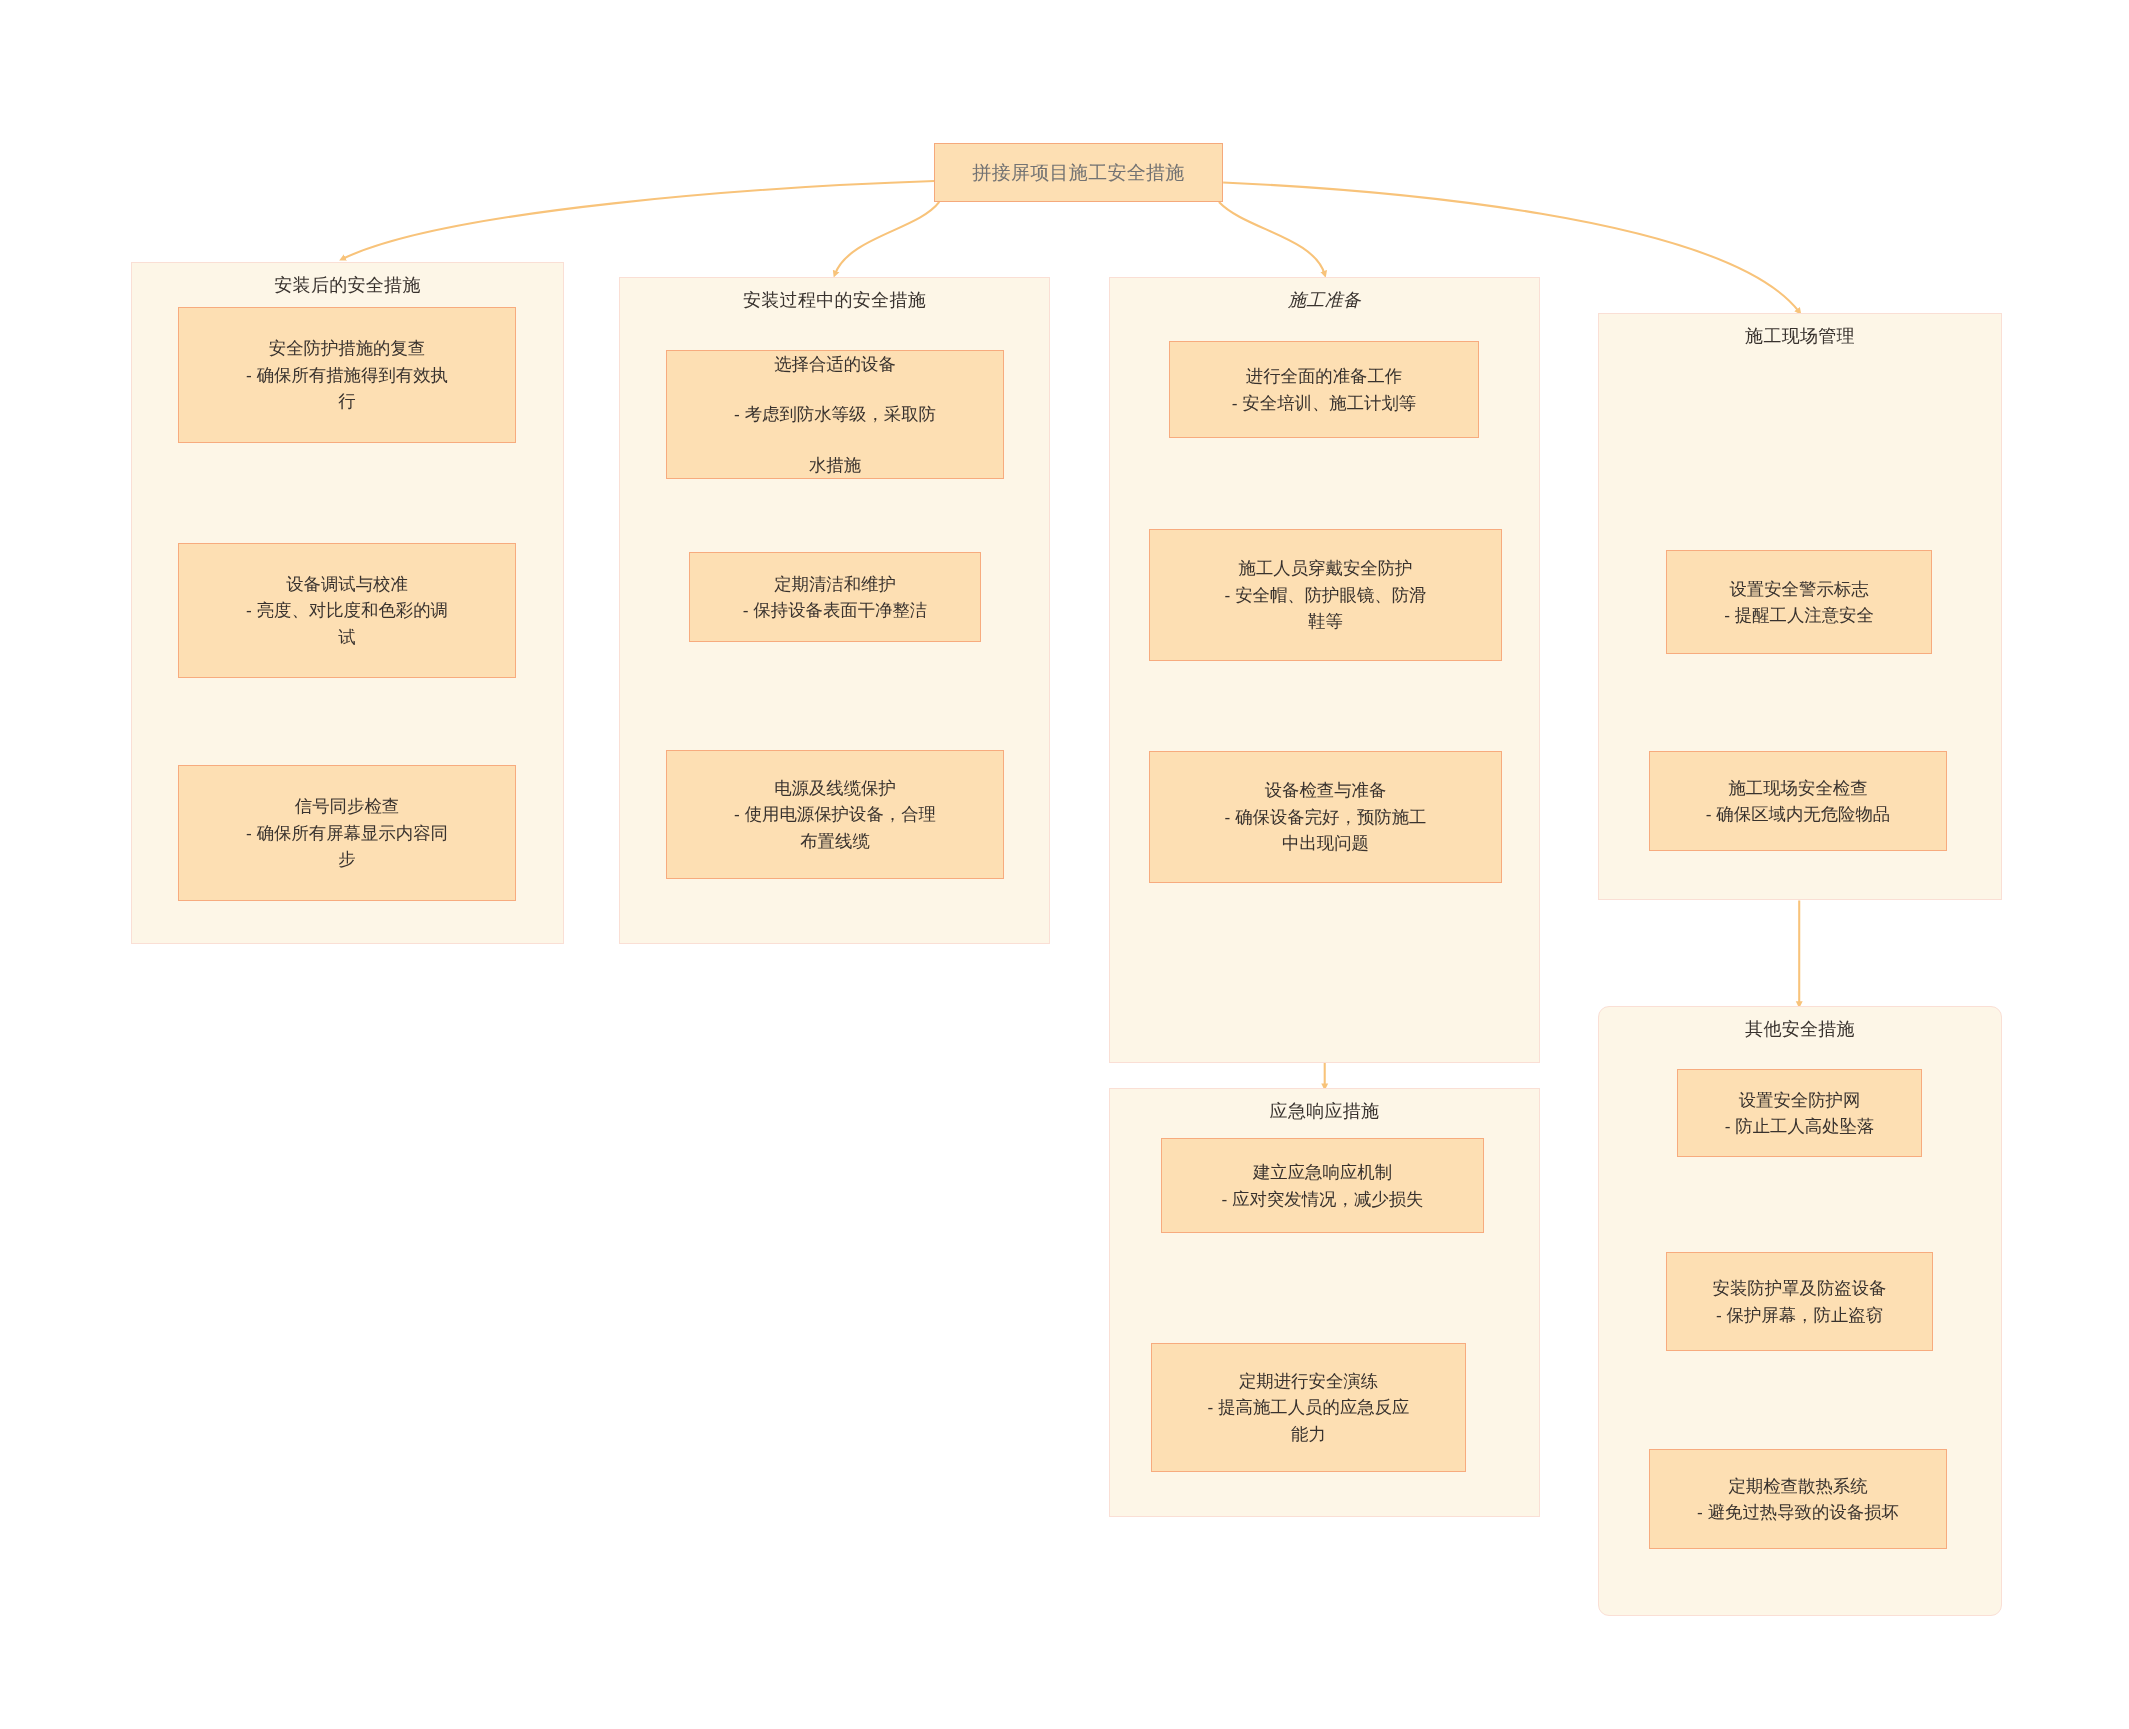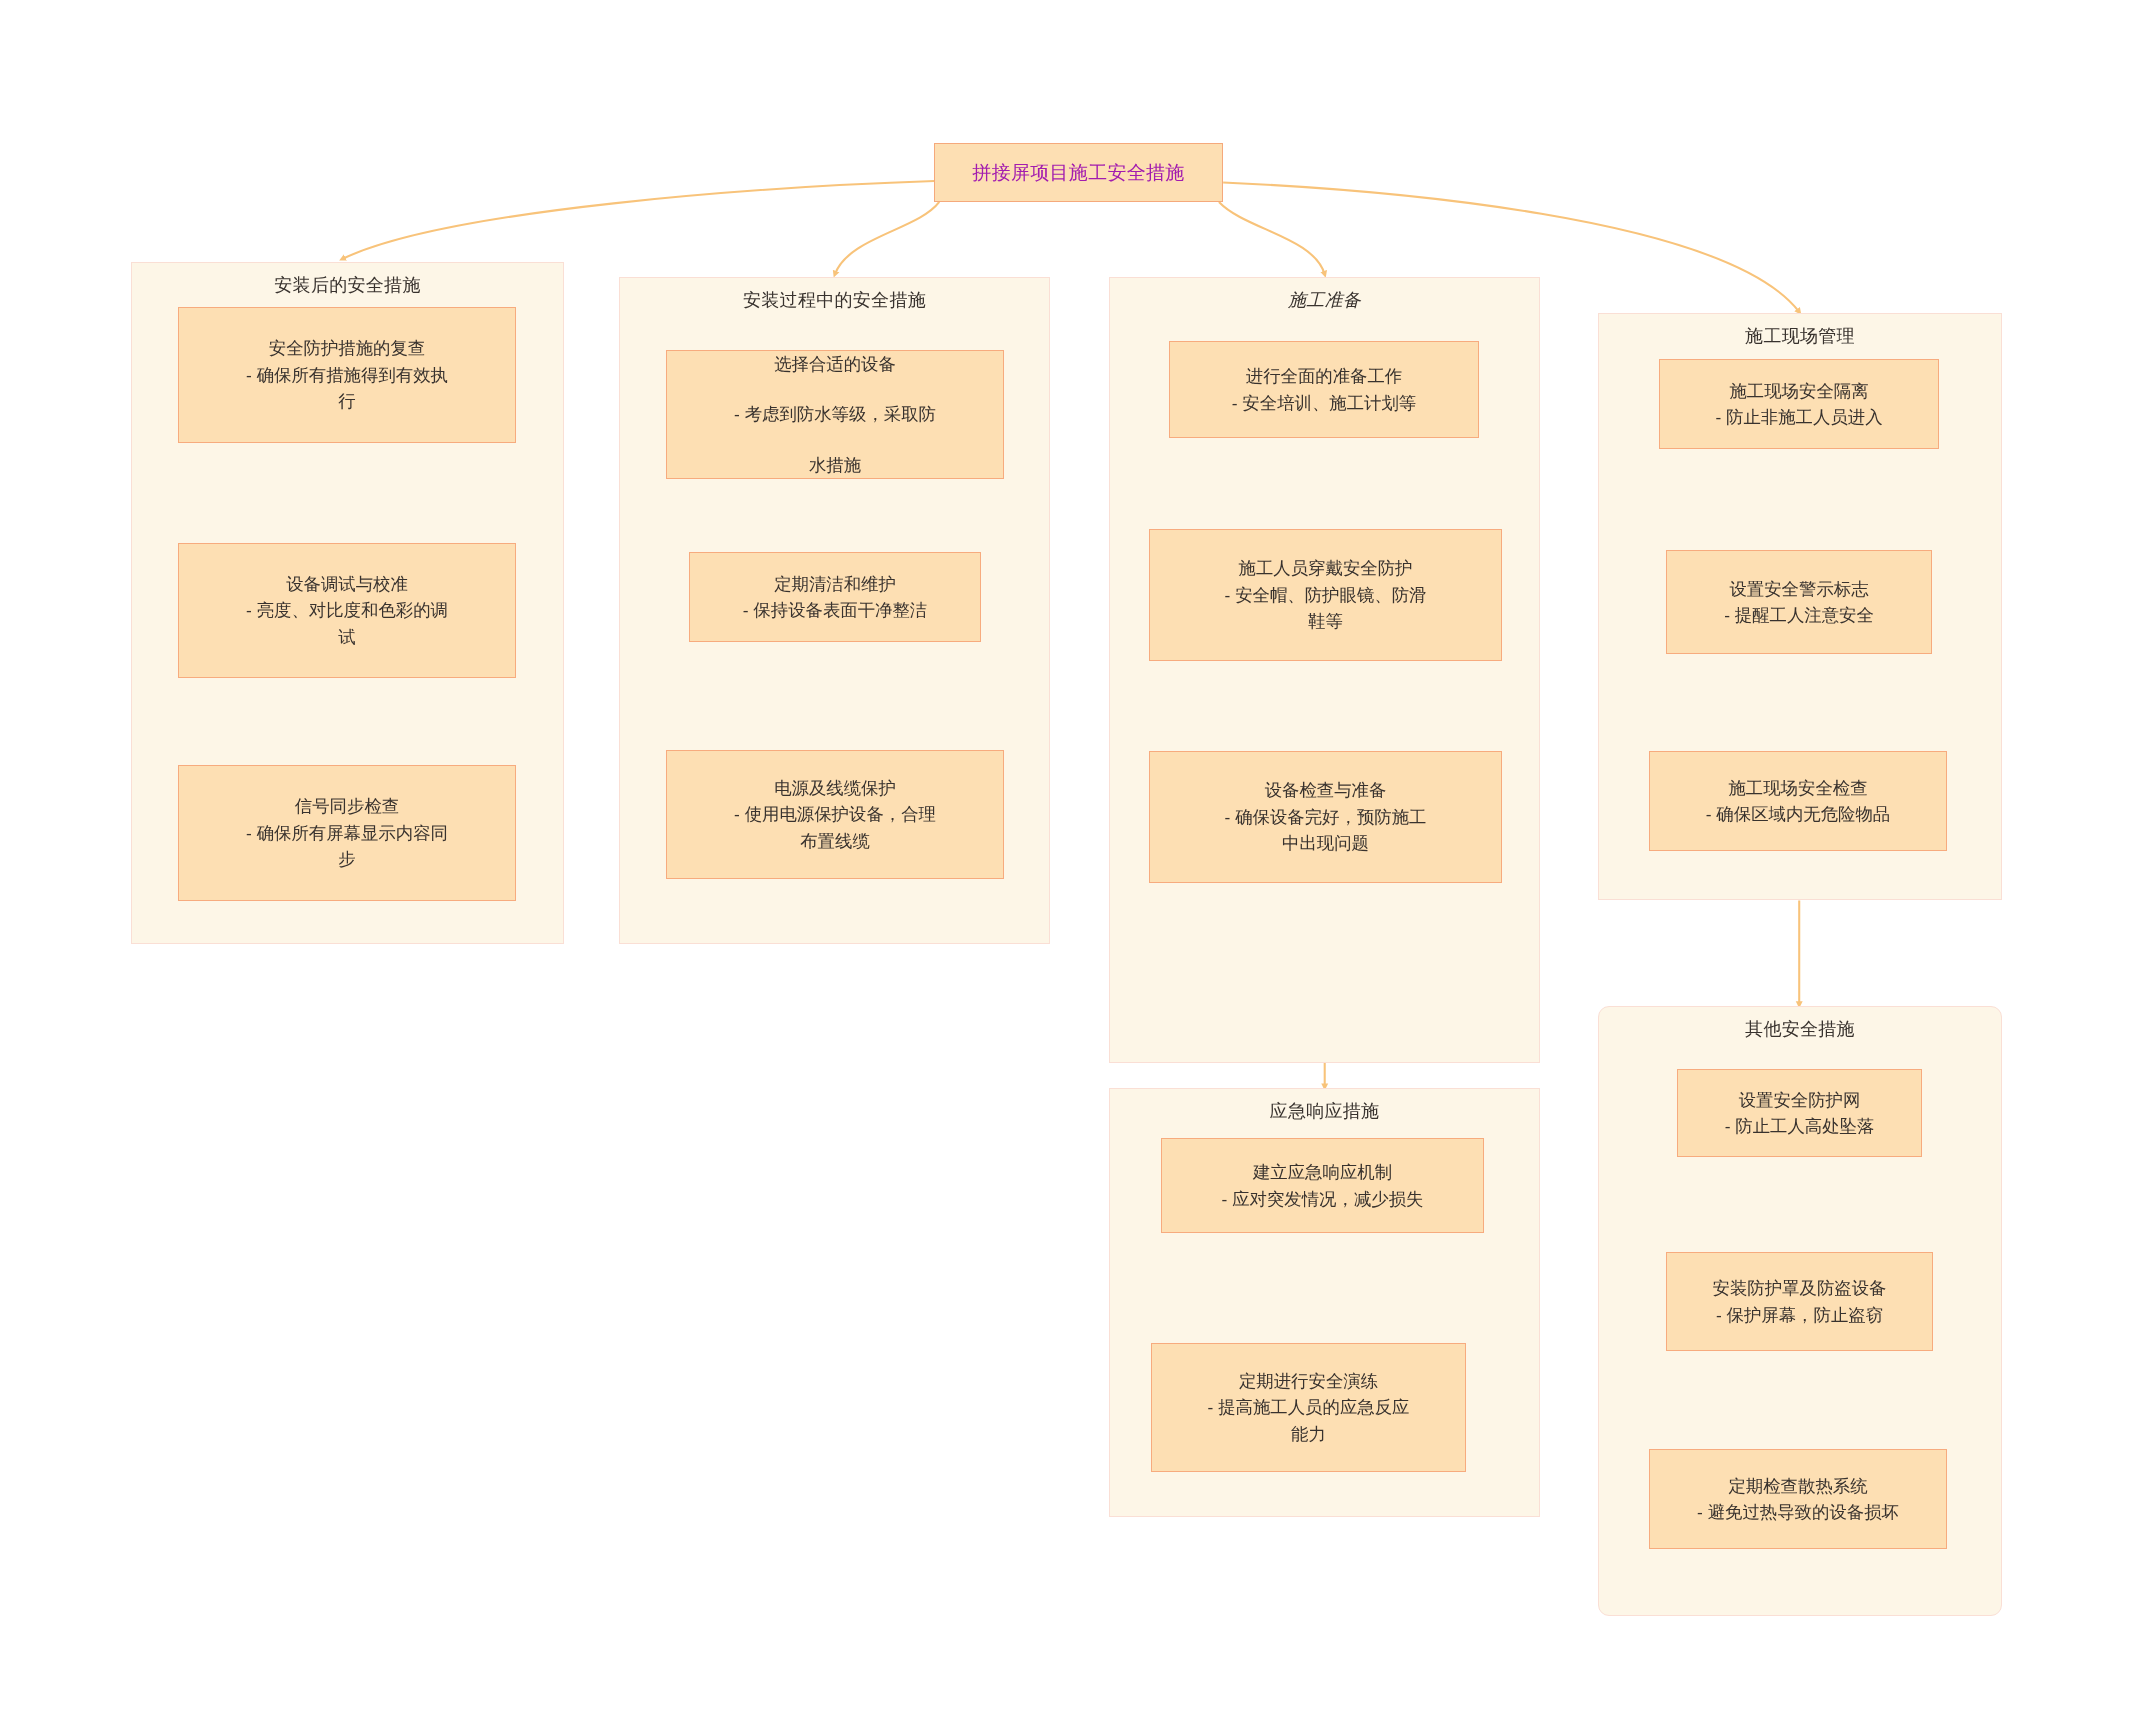--- a/index.html
+++ b/index.html
@@ -26,21 +26,21 @@
 
   
   .root-node {
     position: absolute;
     box-sizing: border-box;
     background: #fddfb3;
     border: 1.4px solid #f5a97c;
     display: flex;
     align-items: center;
     justify-content: center;
-    color: #a21caf;
+    color: #737373;
     font-size: 19px;
     letter-spacing: 0.3px;
     z-index: 5;
   }
 
   
   .cluster {
     position: absolute;
     box-sizing: border-box;
     background: #fdf6e7;
@@ -179,24 +179,20 @@
   </div>
   <div class="node" style="left:1149px; top:751px; width:353px; height:132px;">
     <span class="nl">设备检查与准备</span>
     <span class="nl">- 确保设备完好，预防施工</span>
     <span class="nl">中出现问题</span>
   </div>
 
   <div class="cluster" style="left:1598px; top:313px; width:404px; height:587px;">
     <div class="cluster-title">施工现场管理</div>
   </div>
-  <div class="node" style="left:1659px; top:359px; width:280px; height:90px;">
-    <span class="nl">施工现场安全隔离</span>
-    <span class="nl">- 防止非施工人员进入</span>
-  </div>
   <div class="node" style="left:1666px; top:550px; width:266px; height:104px;">
     <span class="nl">设置安全警示标志</span>
     <span class="nl">- 提醒工人注意安全</span>
   </div>
   <div class="node" style="left:1649px; top:751px; width:298px; height:100px;">
     <span class="nl">施工现场安全检查</span>
     <span class="nl">- 确保区域内无危险物品</span>
   </div>
 
   <div class="cluster" style="left:1109px; top:1088px; width:431px; height:429px;">

